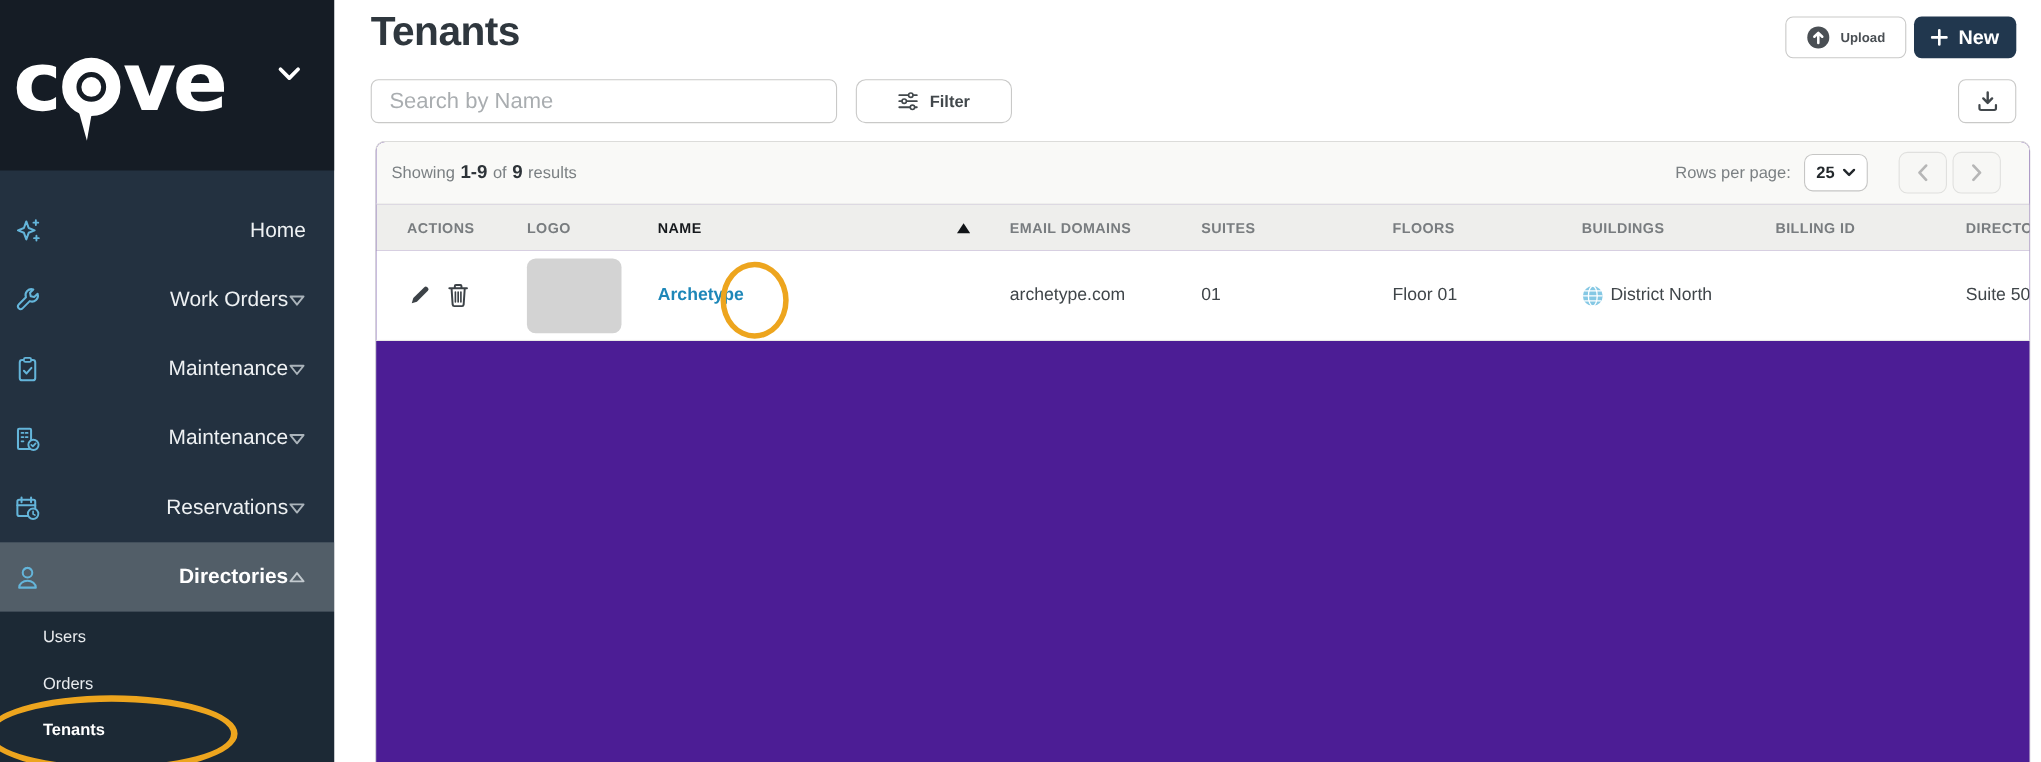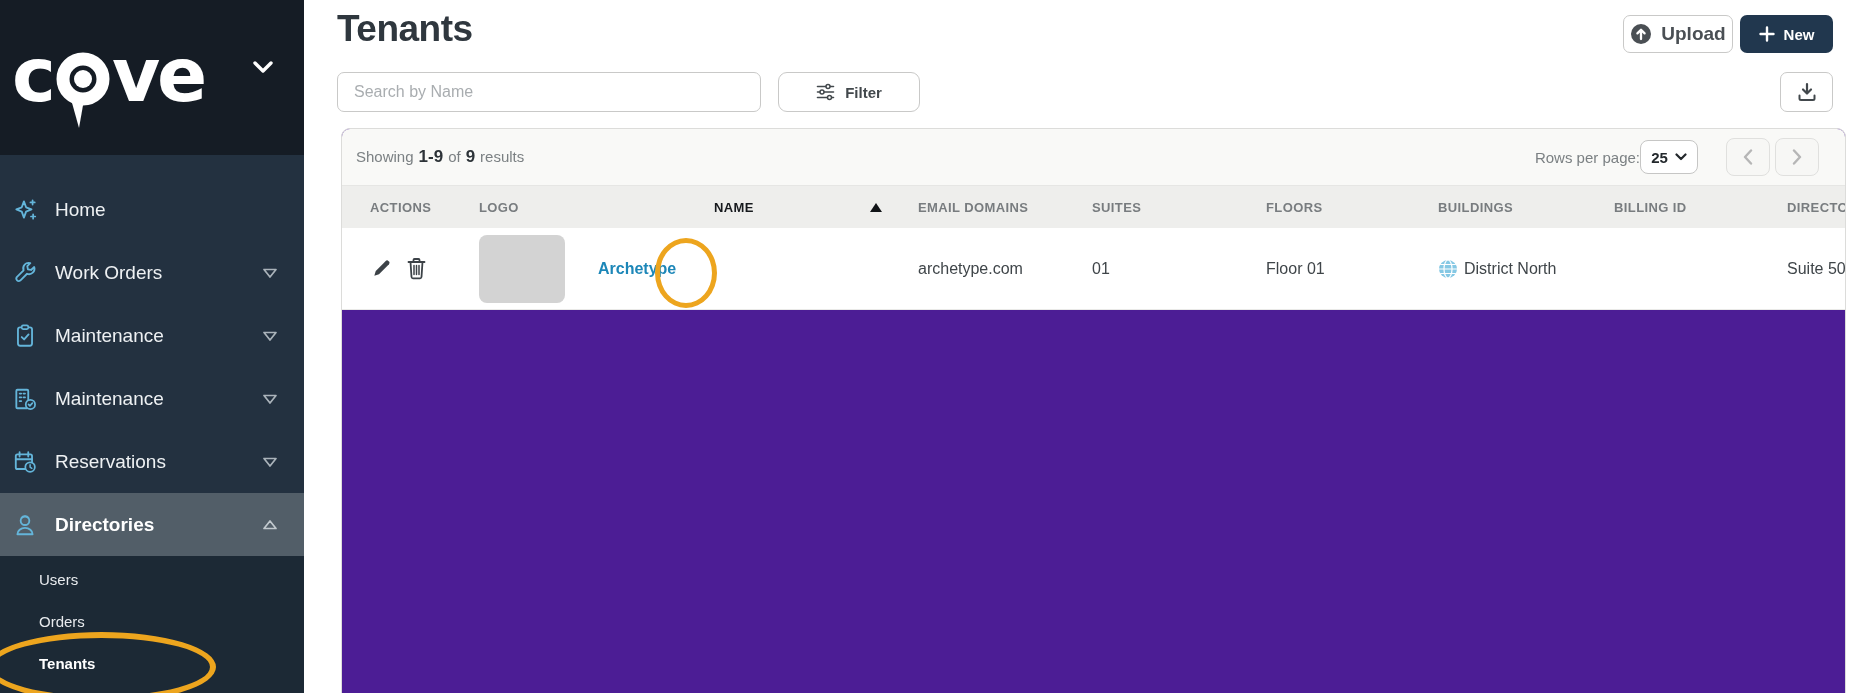--- a/index.html
+++ b/index.html
@@ -7,51 +7,51 @@
   .app{position:relative;width:1855px;height:693px;background:#ffffff;overflow:hidden;}
 
   
   .sidebar{position:absolute;left:0;top:0;width:304px;height:693px;background:#233140;}
   .logo-bar{position:relative;height:155px;background:#151c25;display:flex;align-items:center;}
   .logo{display:flex;align-items:flex-start;margin-left:12px;}
   .logo-txt{color:#ffffff;font-family:"DejaVu Sans",sans-serif;font-weight:bold;font-size:74px;line-height:74px;letter-spacing:-3px;margin-top:14px;}
   .logo-pin{margin:22px -2px 0 -1px;}
   .org-chev{position:absolute;left:251px;top:58px;}
   .menu{padding-top:23px;}
-  .nav-item{position:relative;height:63px;display:flex;align-items:center;padding:0 26px 0 12px;cursor:pointer;}
+  .nav-item{position:relative;height:63px;display:flex;align-items:center;padding:0 26px 0 12px;cursor:pointer;text-align:right;}
   .nav-item .nicon{width:26px;height:26px;display:flex;align-items:center;justify-content:center;flex:0 0 26px;}
   .nav-item .nlabel{color:#eef1f3;font-size:19px;margin-left:17px;flex:1;}
   .nav-item.selected{background:#525e68;}
   .nav-item.selected .nlabel{font-weight:bold;color:#ffffff;}
   .nav-chev{flex:0 0 16px;}
   .submenu{background:#1c2935;padding-top:2px;height:100%;}
   .sub-item{height:42px;display:flex;align-items:center;padding-left:39px;color:#e8ebee;font-size:15px;cursor:pointer;}
   .sub-item.active{font-weight:bold;color:#ffffff;}
 
   
   .main{position:absolute;left:304px;top:0;width:1551px;height:693px;background:#ffffff;}
   .page-title{position:absolute;left:33px;top:8px;font-size:37px;font-weight:bold;color:#2f373e;margin:0;letter-spacing:-0.5px;}
   .btn{box-sizing:border-box;display:flex;align-items:center;justify-content:center;border-radius:7px;border:1px solid #c9c9c8;background:#ffffff;cursor:pointer;font-family:"Liberation Sans",sans-serif;}
   .upload-btn{position:absolute;left:1319px;top:15px;width:110px;height:38px;gap:9px;}
-  .upload-btn span{font-size:19px;font-weight:bold;color:#4a4f54;}
+  .upload-btn span{font-size:12px;font-weight:bold;color:#4a4f54;}
   .new-btn{position:absolute;left:1436px;top:15px;width:93px;height:38px;gap:9px;background:#21374e;border:none;}
-  .new-btn span{font-size:15px;font-weight:bold;color:#ffffff;}
-  .search-input{box-sizing:border-box;position:absolute;left:33px;top:72px;width:424px;height:40px;border:1px solid #c9c9c8;border-radius:7px;padding:0 16px;font-size:16px;color:#3c4247;outline:none;font-family:"Liberation Sans",sans-serif;}
+  .new-btn span{font-size:18px;font-weight:bold;color:#ffffff;}
+  .search-input{box-sizing:border-box;position:absolute;left:33px;top:72px;width:424px;height:40px;border:1px solid #c9c9c8;border-radius:7px;padding:0 16px;font-size:20px;color:#3c4247;outline:none;font-family:"Liberation Sans",sans-serif;}
   .search-input::placeholder{color:#a9adb0;}
   .filter-btn{position:absolute;left:474px;top:72px;width:142px;height:40px;gap:10px;border-radius:9px;}
   .filter-btn span{font-size:15px;font-weight:bold;color:#42484c;}
   .download-btn{position:absolute;left:1476px;top:72px;width:53px;height:40px;}
 
   
   .panel{box-sizing:border-box;position:absolute;left:37px;top:128px;width:1505px;height:565px;border:1px solid #dcdcda;border-bottom:none;border-radius:9px 9px 0 0;background:#4c1d95;overflow:hidden;}
   .results-row{box-sizing:border-box;height:57px;background:#f9f9f7;border-bottom:1px solid #e6e6e4;display:flex;align-items:center;padding:0 26px 0 14px;}
   .showing{font-size:15px;color:#7b8083;display:flex;align-items:baseline;gap:5px;}
   .showing b{font-size:17px;color:#2d3338;}
   .spacer{flex:1;}
-  .rpp-label{font-size:15px;color:#7b8083;}
+  .rpp-label{font-size:15px;color:#7b8083;margin-right:12px;}
   .rpp-select{box-sizing:border-box;width:58px;height:34px;border:1px solid #c6c6c5;border-radius:8px;background:#ffffff;display:flex;align-items:center;justify-content:center;gap:7px;cursor:pointer;}
   .rpp-select span{font-size:15px;font-weight:bold;color:#23282c;}
   .page-btn{box-sizing:border-box;width:44px;height:38px;border:1px solid #e0e0de;border-radius:8px;background:#f7f7f5;display:flex;align-items:center;justify-content:center;cursor:pointer;}
   .page-btn.prev{margin-left:28px;}
   .page-btn.next{margin-left:5px;}
 
   .tbl{width:1610px;}
   .thead{box-sizing:border-box;height:42px;background:#eeeeec;display:flex;align-items:center;}
   .th{box-sizing:border-box;font-size:13px;font-weight:bold;letter-spacing:0.4px;color:#787c7f;flex:none;}
   .trow{box-sizing:border-box;height:82px;background:#ffffff;border-bottom:1px solid #e9e9e7;display:flex;align-items:center;}
@@ -59,21 +59,21 @@
   .c-actions{width:137px;padding-left:28px;}
   .c-logo{width:119px;}
   .c-name{width:320px;}
   .c-email{width:174px;}
   .c-suites{width:174px;}
   .c-floors{width:172px;}
   .c-bldg{width:176px;}
   .c-bill{width:173px;}
   .c-dir{width:165px;}
   .th.c-name{display:flex;align-items:center;color:#16191d;}
-  .th.c-name .sortlbl{flex:1;text-align:center;}
+  .th.c-name .sortlbl{flex:1;}
   .sort-tri{width:0;height:0;border-left:6px solid transparent;border-right:6px solid transparent;border-bottom:9px solid #111417;margin-right:36px;}
   .td.c-actions{gap:13px;}
   .icon-btn{background:none;border:none;padding:0;cursor:pointer;display:flex;align-items:center;}
   .logo-ph{width:86px;height:68px;border-radius:8px;background:#d3d3d3;}
   .name-link{font-size:16px;font-weight:bold;color:#1d87b8;text-decoration:none;cursor:pointer;}
   .bldg-cell{gap:6px;}
 
   
   .annot{position:absolute;border-radius:50%;pointer-events:none;z-index:50;}
   .annot.pencil-ring{left:351px;top:238px;width:52px;height:60px;border:5px solid #eda51e;}

